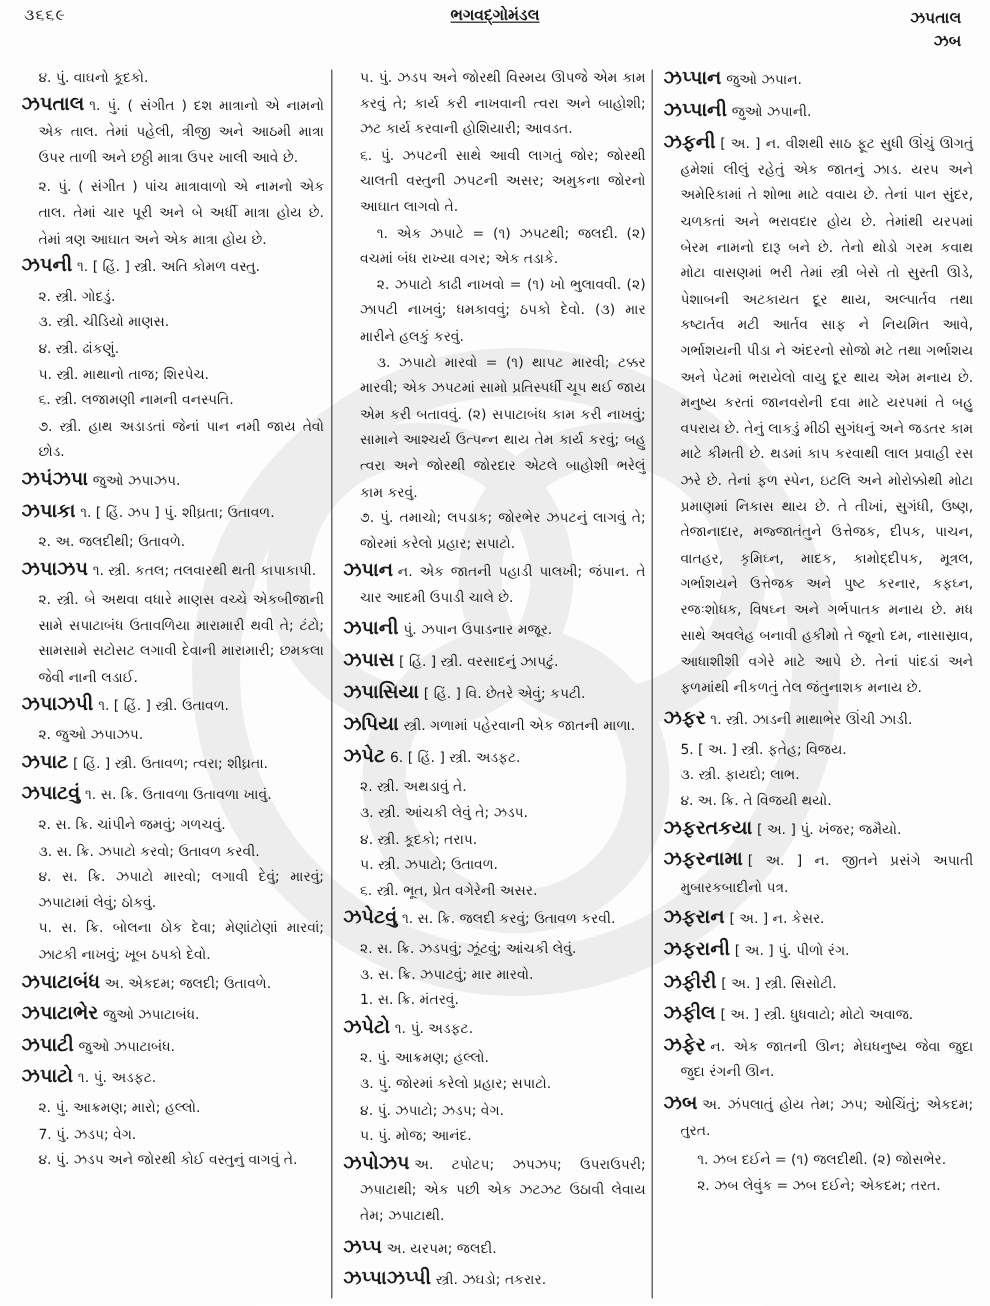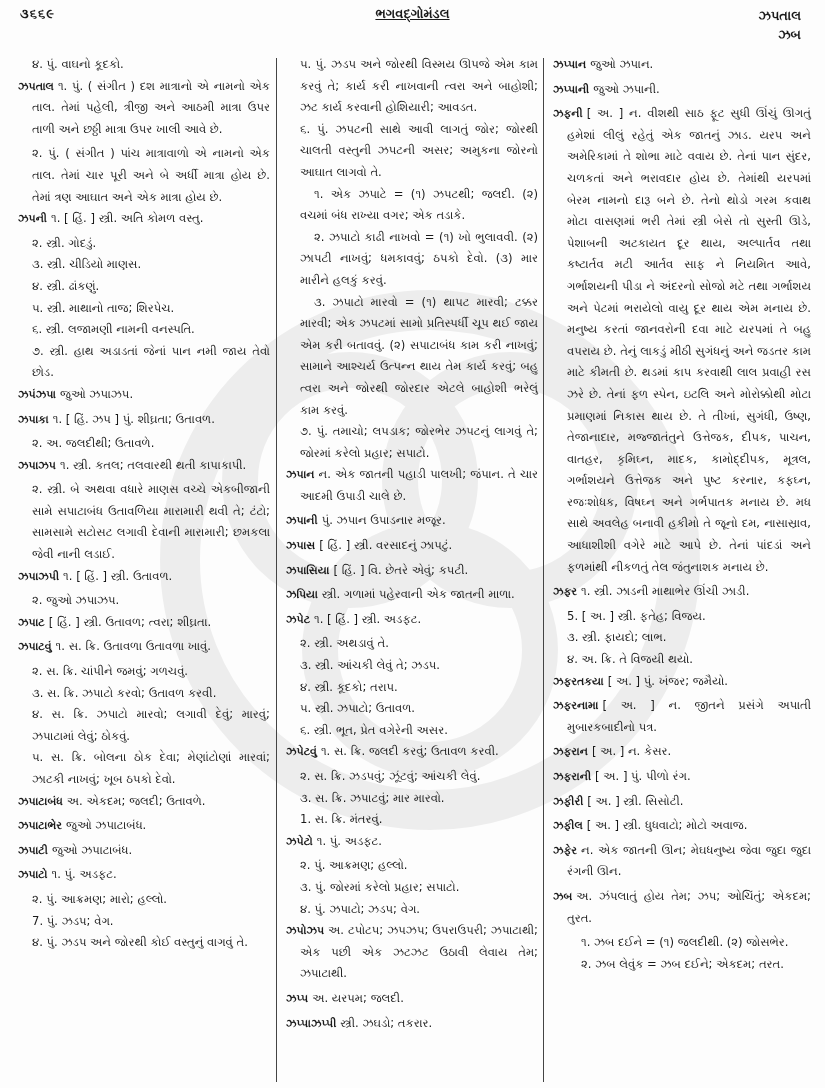--- a/index.html
+++ b/index.html
@@ -6,39 +6,39 @@
   body {
     width: 825px; height: 1088px; overflow: hidden; position: relative;
     font-family: "DejaVu Sans", sans-serif; color: #1a1a1a;
   }
   .page { position: absolute; inset: 0; background: #fdfdfd; }
   .watermark {
     position: absolute; left: 150px; top: 250px; width: 560px; height: 620px;
     opacity: 0.06; pointer-events: none;
   }
   .header { position: absolute; top: 0; left: 0; width: 825px; height: 46px; }
-  .page-number { position: absolute; left: 20px; top: 6px; font-size: 13px; font-weight: bold; letter-spacing: 1px; }
+  .page-number { position: absolute; left: 20px; top: 6px; font-size: 13px; font-weight: normal; letter-spacing: 1px; }
   .running-title { position: absolute; left: 0; right: 0; top: 6px; text-align: center; font-size: 13px; font-weight: bold; text-decoration: underline; }
   .guide-words { position: absolute; right: 24px; top: 6px; text-align: right; font-size: 13px; font-weight: bold; line-height: 19px; }
 
   .col {
     position: absolute; top: 54px; bottom: 0;
     font-size: 11.6px; line-height: 21.6px;
   }
   .col-1 { left: 18px; width: 252px; }
   .col-2 { left: 286px; width: 252px; }
   .col-3 { left: 553px; width: 258px; }
   .divider { position: absolute; top: 58px; bottom: 6px; width: 1px; background: #444; }
   .divider-1 { left: 276px; }
   .divider-2 { left: 543px; }
 
   .entry { margin: 0 0 3px 0; padding-left: 14px; text-indent: -14px; text-align: justify; }
   .sense { margin: 0; padding-left: 14px; text-indent: 0; text-align: justify; }
   .idiom { margin: 0; padding-left: 14px; text-indent: 14px; text-align: justify; }
-  .headword { font-weight: bold; font-size: 11px; margin-right: 4px; }
+  .headword { font-weight: bold; font-size: 16px; margin-right: 4px; }
 </style>
 </head>
 <body>
 
 <div class="page">
 
   <svg class="watermark" viewBox="0 0 560 620">
     <circle cx="280" cy="310" r="250" fill="none" stroke="#000" stroke-width="40"></circle>
     <circle cx="200" cy="230" r="110" fill="none" stroke="#000" stroke-width="36"></circle>
     <circle cx="360" cy="230" r="110" fill="none" stroke="#000" stroke-width="36"></circle>
@@ -94,34 +94,35 @@
       <div class="sense">૬. પું. ઝપટની સાથે આવી લાગતું જોર; જોરથી ચાલતી વસ્તુની ઝપટની અસર; અમુકના જોરનો આઘાત લાગવો તે.</div>
       <div class="idiom">૧. એક ઝપાટે = (૧) ઝપટથી; જલદી. (૨) વચમાં બંધ રાખ્યા વગર; એક તડાકે.</div>
       <div class="idiom">૨. ઝપાટો કાઢી નાખવો = (૧) ખો ભુલાવવી. (૨) ઝાપટી નાખવું; ધમકાવવું; ઠપકો દેવો. (૩) માર મારીને હલકું કરવું.</div>
       <div class="idiom">૩. ઝપાટો મારવો = (૧) થાપટ મારવી; ટક્કર મારવી; એક ઝપટમાં સામો પ્રતિસ્પર્ધી ચૂપ થઈ જાય એમ કરી બતાવવું. (૨) સપાટાબંધ કામ કરી નાખવું; સામાને આશ્ચર્ય ઉત્પન્ન થાય તેમ કાર્ય કરવું; બહુ ત્વરા અને જોરથી જોરદાર એટલે બાહોશી ભરેલું કામ કરવું.</div>
       <div class="sense">૭. પું. તમાચો; લપડાક; જોરભેર ઝપટનું લાગવું તે; જોરમાં કરેલો પ્રહાર; સપાટો.</div>
       <div class="entry"><span class="headword">ઝપાન</span><span>ન. એક જાતની પહાડી પાલખી; જંપાન. તે ચાર આદમી ઉપાડી ચાલે છે.</span></div>
       <div class="entry"><span class="headword">ઝપાની</span><span>પું. ઝપાન ઉપાડનાર મજૂર.</span></div>
       <div class="entry"><span class="headword">ઝપાસ</span><span>[ હિં. ] સ્ત્રી. વરસાદનું ઝાપટું.</span></div>
       <div class="entry"><span class="headword">ઝપાસિયા</span><span>[ હિં. ] વિ. છેતરે એવું; કપટી.</span></div>
       <div class="entry"><span class="headword">ઝપિયા</span><span>સ્ત્રી. ગળામાં પહેરવાની એક જાતની માળા.</span></div>
-      <div class="entry"><span class="headword">ઝપેટ</span><span>૧. [ હિં. ] સ્ત્રી. અડફટ.</span></div>
+      <div class="entry"><span class="headword">ઝપેટ</span><span>6. [ હિં. ] સ્ત્રી. અડફટ.</span></div>
       <div class="sense">૨. સ્ત્રી. અથડાવું તે.</div>
       <div class="sense">૩. સ્ત્રી. આંચકી લેવું તે; ઝડપ.</div>
       <div class="sense">૪. સ્ત્રી. કૂદકો; તરાપ.</div>
       <div class="sense">૫. સ્ત્રી. ઝપાટો; ઉતાવળ.</div>
       <div class="sense">૬. સ્ત્રી. ભૂત, પ્રેત વગેરેની અસર.</div>
       <div class="entry"><span class="headword">ઝપેટવું</span><span>૧. સ. ક્રિ. જલદી કરવું; ઉતાવળ કરવી.</span></div>
       <div class="sense">૨. સ. ક્રિ. ઝડપવું; ઝૂંટવું; આંચકી લેવું.</div>
       <div class="sense">૩. સ. ક્રિ. ઝપાટવું; માર મારવો.</div>
       <div class="sense">1. સ. ક્રિ. મંતરવું.</div>
       <div class="entry"><span class="headword">ઝપેટો</span><span>૧. પું. અડફટ.</span></div>
       <div class="sense">૨. પું. આક્રમણ; હલ્લો.</div>
       <div class="sense">૩. પું. જોરમાં કરેલો પ્રહાર; સપાટો.</div>
       <div class="sense">૪. પું. ઝપાટો; ઝડપ; વેગ.</div>
+      <div class="sense">૫. પું. મોજ; આનંદ.</div>
       <div class="entry"><span class="headword">ઝપોઝપ</span><span>અ. ટપોટપ; ઝપઝપ; ઉપરાઉપરી; ઝપાટાથી; એક પછી એક ઝટઝટ ઉઠાવી લેવાય તેમ; ઝપાટાથી.</span></div>
       <div class="entry"><span class="headword">ઝપ્પ</span><span>અ. યરપમ; જલદી.</span></div>
       <div class="entry"><span class="headword">ઝપ્પાઝપ્પી</span><span>સ્ત્રી. ઝઘડો; તકરાર.</span></div>
     </div>
   <div class="col col-3">
       <div class="entry"><span class="headword">ઝપ્પાન</span><span>જુઓ ઝપાન.</span></div>
       <div class="entry"><span class="headword">ઝપ્પાની</span><span>જુઓ ઝપાની.</span></div>
       <div class="entry"><span class="headword">ઝફની</span><span>[ અ. ] ન. વીશથી સાઠ ફૂટ સુધી ઊંચું ઊગતું હમેશાં લીલું રહેતું એક જાતનું ઝાડ. યરપ અને અમેરિકામાં તે શોભા માટે વવાય છે. તેનાં પાન સુંદર, ચળકતાં અને ભરાવદાર હોય છે. તેમાંથી યરપમાં બેરમ નામનો દારૂ બને છે. તેનો થોડો ગરમ કવાથ મોટા વાસણમાં ભરી તેમાં સ્ત્રી બેસે તો સુસ્તી ઊડે, પેશાબની અટકાયત દૂર થાય, અલ્પાર્તવ તથા કષ્ટાર્તવ મટી આર્તવ સાફ ને નિયમિત આવે, ગર્ભાશયની પીડા ને અંદરનો સોજો મટે તથા ગર્ભાશય અને પેટમાં ભરાયેલો વાયુ દૂર થાય એમ મનાય છે. મનુષ્ય કરતાં જાનવરોની દવા માટે યરપમાં તે બહુ વપરાય છે. તેનું લાકડું મીઠી સુગંધનું અને જડતર કામ માટે કીમતી છે. થડમાં કાપ કરવાથી લાલ પ્રવાહી રસ ઝરે છે. તેનાં ફળ સ્પેન, ઇટલિ અને મોરોક્કોથી મોટા પ્રમાણમાં નિકાસ થાય છે. તે તીખાં, સુગંધી, ઉષ્ણ, તેજાનાદાર, મજ્જાતંતુને ઉત્તેજક, દીપક, પાચન, વાતહર, કૃમિઘ્ન, માદક, કામોદ્દીપક, મૂત્રલ, ગર્ભાશયને ઉત્તેજક અને પુષ્ટ કરનાર, કફઘ્ન, રજઃશોધક, વિષઘ્ન અને ગર્ભપાતક મનાય છે. મધ સાથે અવલેહ બનાવી હકીમો તે જૂનો દમ, નાસાસ્રાવ, આધાશીશી વગેરે માટે આપે છે. તેનાં પાંદડાં અને ફળમાંથી નીકળતું તેલ જંતુનાશક મનાય છે.</span></div>
       <div class="entry"><span class="headword">ઝફર</span><span>૧. સ્ત્રી. ઝાડની માથાભેર ઊંચી ઝાડી.</span></div>
       <div class="sense">5. [ અ. ] સ્ત્રી. ફતેહ; વિજય.</div>

